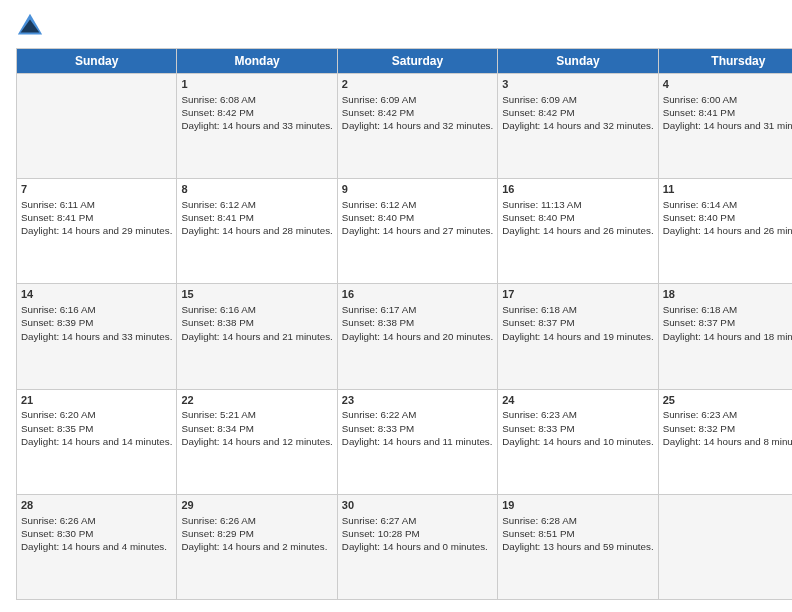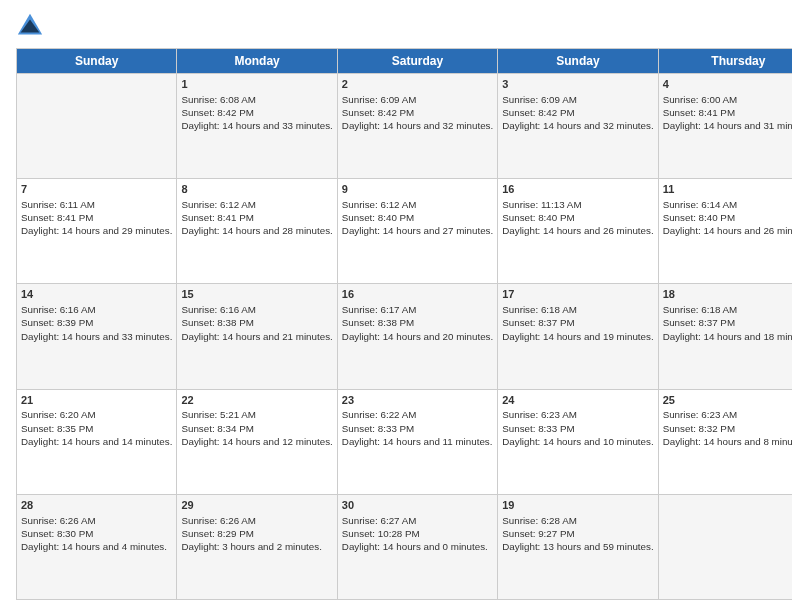--- a/index.html
+++ b/index.html
@@ -150,20 +150,20 @@
         </tr>
         <tr>
           <td><span class="day-num">21</span><span class="cell-content">Sunrise: 6:20 AM</span><br><span class="cell-content">Sunset: 8:35 PM</span><br><span class="cell-content">Daylight: 14 hours and 14 minutes.</span></td>
           <td><span class="day-num">22</span><span class="cell-content">Sunrise: 5:21 AM</span><br><span class="cell-content">Sunset: 8:34 PM</span><br><span class="cell-content">Daylight: 14 hours and 12 minutes.</span></td>
           <td><span class="day-num">23</span><span class="cell-content">Sunrise: 6:22 AM</span><br><span class="cell-content">Sunset: 8:33 PM</span><br><span class="cell-content">Daylight: 14 hours and 11 minutes.</span></td>
           <td><span class="day-num">24</span><span class="cell-content">Sunrise: 6:23 AM</span><br><span class="cell-content">Sunset: 8:33 PM</span><br><span class="cell-content">Daylight: 14 hours and 10 minutes.</span></td>
           <td><span class="day-num">25</span><span class="cell-content">Sunrise: 6:23 AM</span><br><span class="cell-content">Sunset: 8:32 PM</span><br><span class="cell-content">Daylight: 14 hours and 8 minutes.</span></td>
         </tr>
         <tr>
           <td><span class="day-num">28</span><span class="cell-content">Sunrise: 6:26 AM</span><br><span class="cell-content">Sunset: 8:30 PM</span><br><span class="cell-content">Daylight: 14 hours and 4 minutes.</span></td>
-          <td><span class="day-num">29</span><span class="cell-content">Sunrise: 6:26 AM</span><br><span class="cell-content">Sunset: 8:29 PM</span><br><span class="cell-content">Daylight: 3 hours and 2 minutes.</span></td>
+          <td><span class="day-num">29</span><span class="cell-content">Sunrise: 6:26 AM</span><br><span class="cell-content">Sunset: 8:29 PM</span><br><span class="cell-content">Daylight: 14 hours and 2 minutes.</span></td>
           <td><span class="day-num">30</span><span class="cell-content">Sunrise: 6:27 AM</span><br><span class="cell-content">Sunset: 10:28 PM</span><br><span class="cell-content">Daylight: 14 hours and 0 minutes.</span></td>
-          <td><span class="day-num">19</span><span class="cell-content">Sunrise: 6:28 AM</span><br><span class="cell-content">Sunset: 9:27 PM</span><br><span class="cell-content">Daylight: 13 hours and 59 minutes.</span></td>
+          <td><span class="day-num">19</span><span class="cell-content">Sunrise: 6:28 AM</span><br><span class="cell-content">Sunset: 8:51 PM</span><br><span class="cell-content">Daylight: 13 hours and 59 minutes.</span></td>
           <td></td>
         </tr>
       </tbody>
   </table>
 </div>
 
 </body></html>

